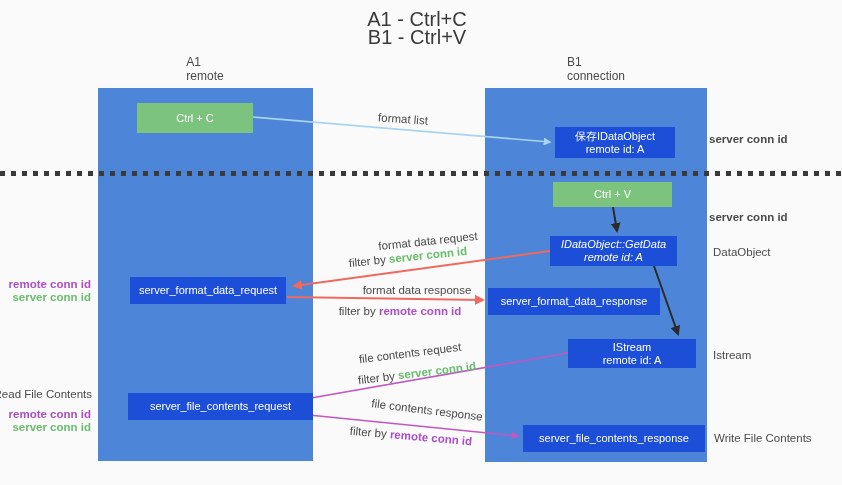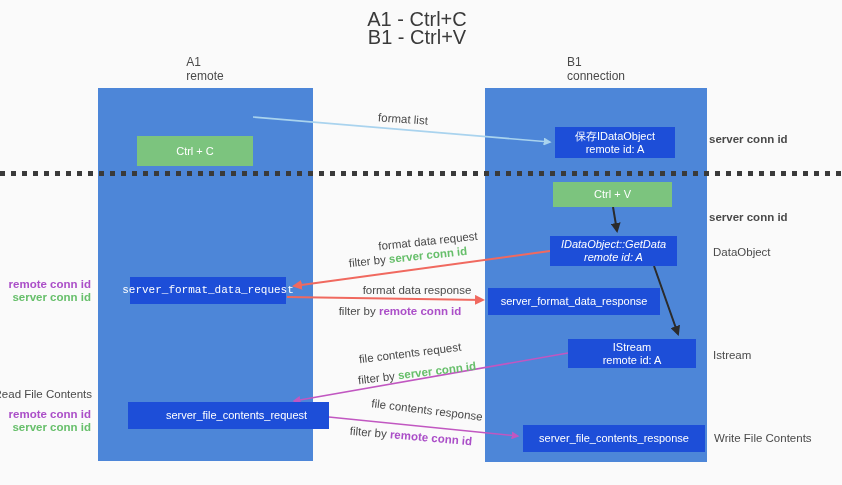--- a/index.html
+++ b/index.html
@@ -22,28 +22,28 @@
   .lifeline.left{left:98px;top:88px;width:215px;height:373px;}
   .lifeline.right{left:485px;top:88px;width:222px;height:374px;}
   
   .separator{left:0;top:171px;width:842px;height:5px;
     background:repeating-linear-gradient(to right,#3a3a3a 0 5px,transparent 5px 11px);}
   
   .node{display:flex;flex-direction:column;align-items:center;justify-content:center;
         color:#fff;font-size:11px;line-height:13px;text-align:center;white-space:nowrap;}
   .node.green{background:#7cc47e;}
   .node.orange{background:#1d4ed8;}
-  .n-ctrl-c{left:137px;top:103px;width:116px;height:30px;margin-top:33px;}
+  .n-ctrl-c{left:137px;top:103px;width:116px;height:30px;}
   .n-save{left:555px;top:127px;width:120px;height:31px;}
   .n-ctrl-v{left:553px;top:182px;width:119px;height:25px;}
   .n-getdata{left:550px;top:236px;width:127px;height:30px;font-style:italic;}
-  .n-sfd-req{left:130px;top:277px;width:156px;height:27px;font-family:Liberation Mono, monospace;}
+  .n-sfd-req{left:130px;top:277px;width:156px;height:27px;}
   .n-sfd-resp{left:488px;top:288px;width:172px;height:27px;}
   .n-istream{left:568px;top:339px;width:128px;height:29px;}
-  .n-sfc-req{left:128px;top:402px;width:185px;height:27px;padding-left:16px;}
+  .n-sfc-req{left:128px;top:393px;width:185px;height:27px;}
   .n-sfc-resp{left:523px;top:425px;width:182px;height:27px;}
   
   .flow-label{position:absolute;white-space:nowrap;font-size:11.5px;color:#4a4a4a;
               transform:translate(-50%,-50%) rotate(var(--rot,0deg));}
   .green-text{color:#67bf6b;font-weight:bold;}
   .purple-text{color:#ab4fc8;font-weight:bold;}
   
   .side-label{position:absolute;white-space:nowrap;font-size:11.5px;color:#4a4a4a;line-height:13px;}
   .side-right{left:709px;}
   .side-left{right:751px;text-align:right;}

